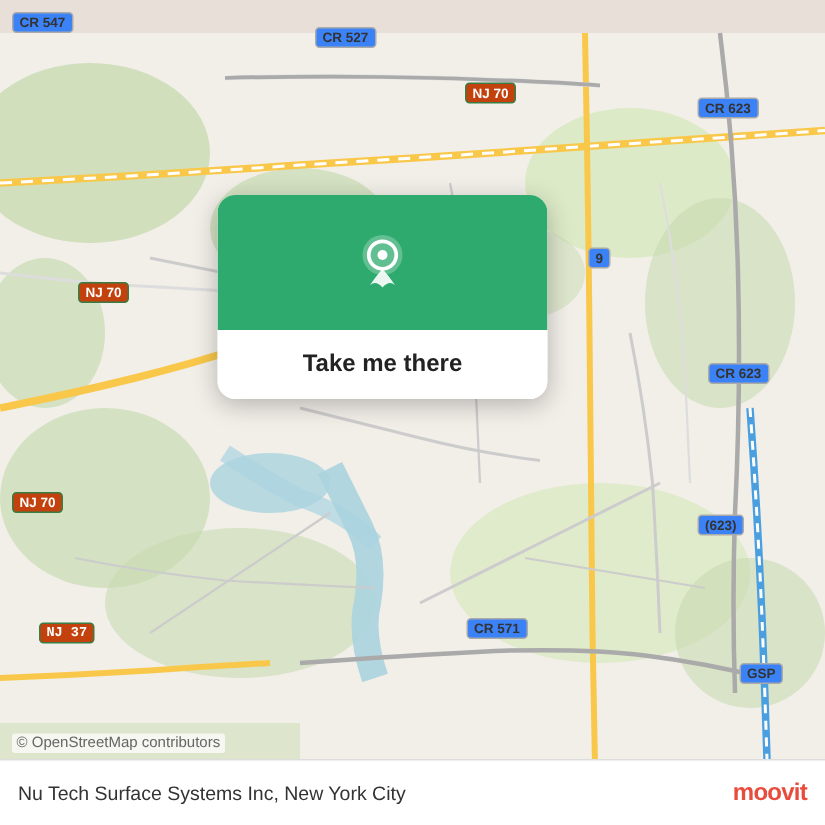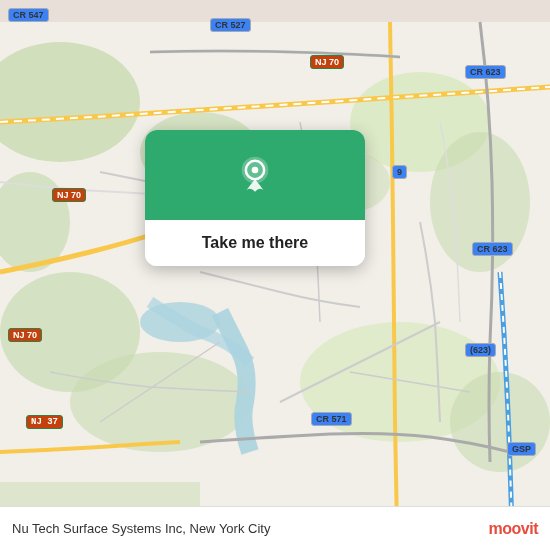--- a/index.html
+++ b/index.html
@@ -196,35 +196,38 @@
   <div class="road-badge" style="top:18px; left:210px;">CR 527</div>
   <div class="road-badge green-badge" style="top:55px; left:310px;">NJ 70</div>
   <div class="road-badge green-badge" style="top:188px; left:52px;">NJ 70</div>
   <div class="road-badge green-badge" style="top:328px; left:8px;">NJ 70</div>
   <div class="road-badge" style="top:165px; left:392px;">9</div>
   <div class="road-badge" style="top:65px; left:465px;">CR 623</div>
   <div class="road-badge" style="top:242px; left:472px;">CR 623</div>
   <div class="road-badge" style="top:316px; left:465px;margin-top:27px;">(623)</div>
   <div class="road-badge" style="top:412px; left:278px;margin-left:33px;">CR 571</div>
   <div class="road-badge green-badge" style="top:415px; left:26px;font-family:Liberation Mono, monospace;">NJ 37</div>
-  <div class="road-badge" style="top:442px; left:507px;">GSP</div>
+  <div class="road-badge" style="top:442px; left:493px;">GSP</div>
 
   <div class="button-overlay">
     <div class="button-overlay-green">
 
       <svg class="pin-icon" viewBox="0 0 40 48" xmlns="http://www.w3.org/2000/svg">
         <circle cx="20" cy="18" r="16" fill="white" opacity="0.25"></circle>
         <circle cx="20" cy="18" r="11" fill="none" stroke="white" stroke-width="3"></circle>
         <circle cx="20" cy="18" r="4" fill="white"></circle>
         <path d="M 20 29 Q 14 36 10 42 Q 15 38 20 44 Q 25 38 30 42 Q 26 36 20 29Z" fill="white" opacity="0.9"></path>
       </svg>
     </div>
     <div class="button-overlay-label">Take me there</div>
   </div>
 
+  <div class="attribution">
+    <span>© OpenStreetMap contributors</span>
+  </div>
 
   <div class="bottom-bar">
     <span class="bottom-bar-text">Nu Tech Surface Systems Inc, New York City</span>
     <div class="moovit-logo">
       <span class="moovit-logo-text">moovit</span>
     </div>
   </div>
 
 </div>
 

